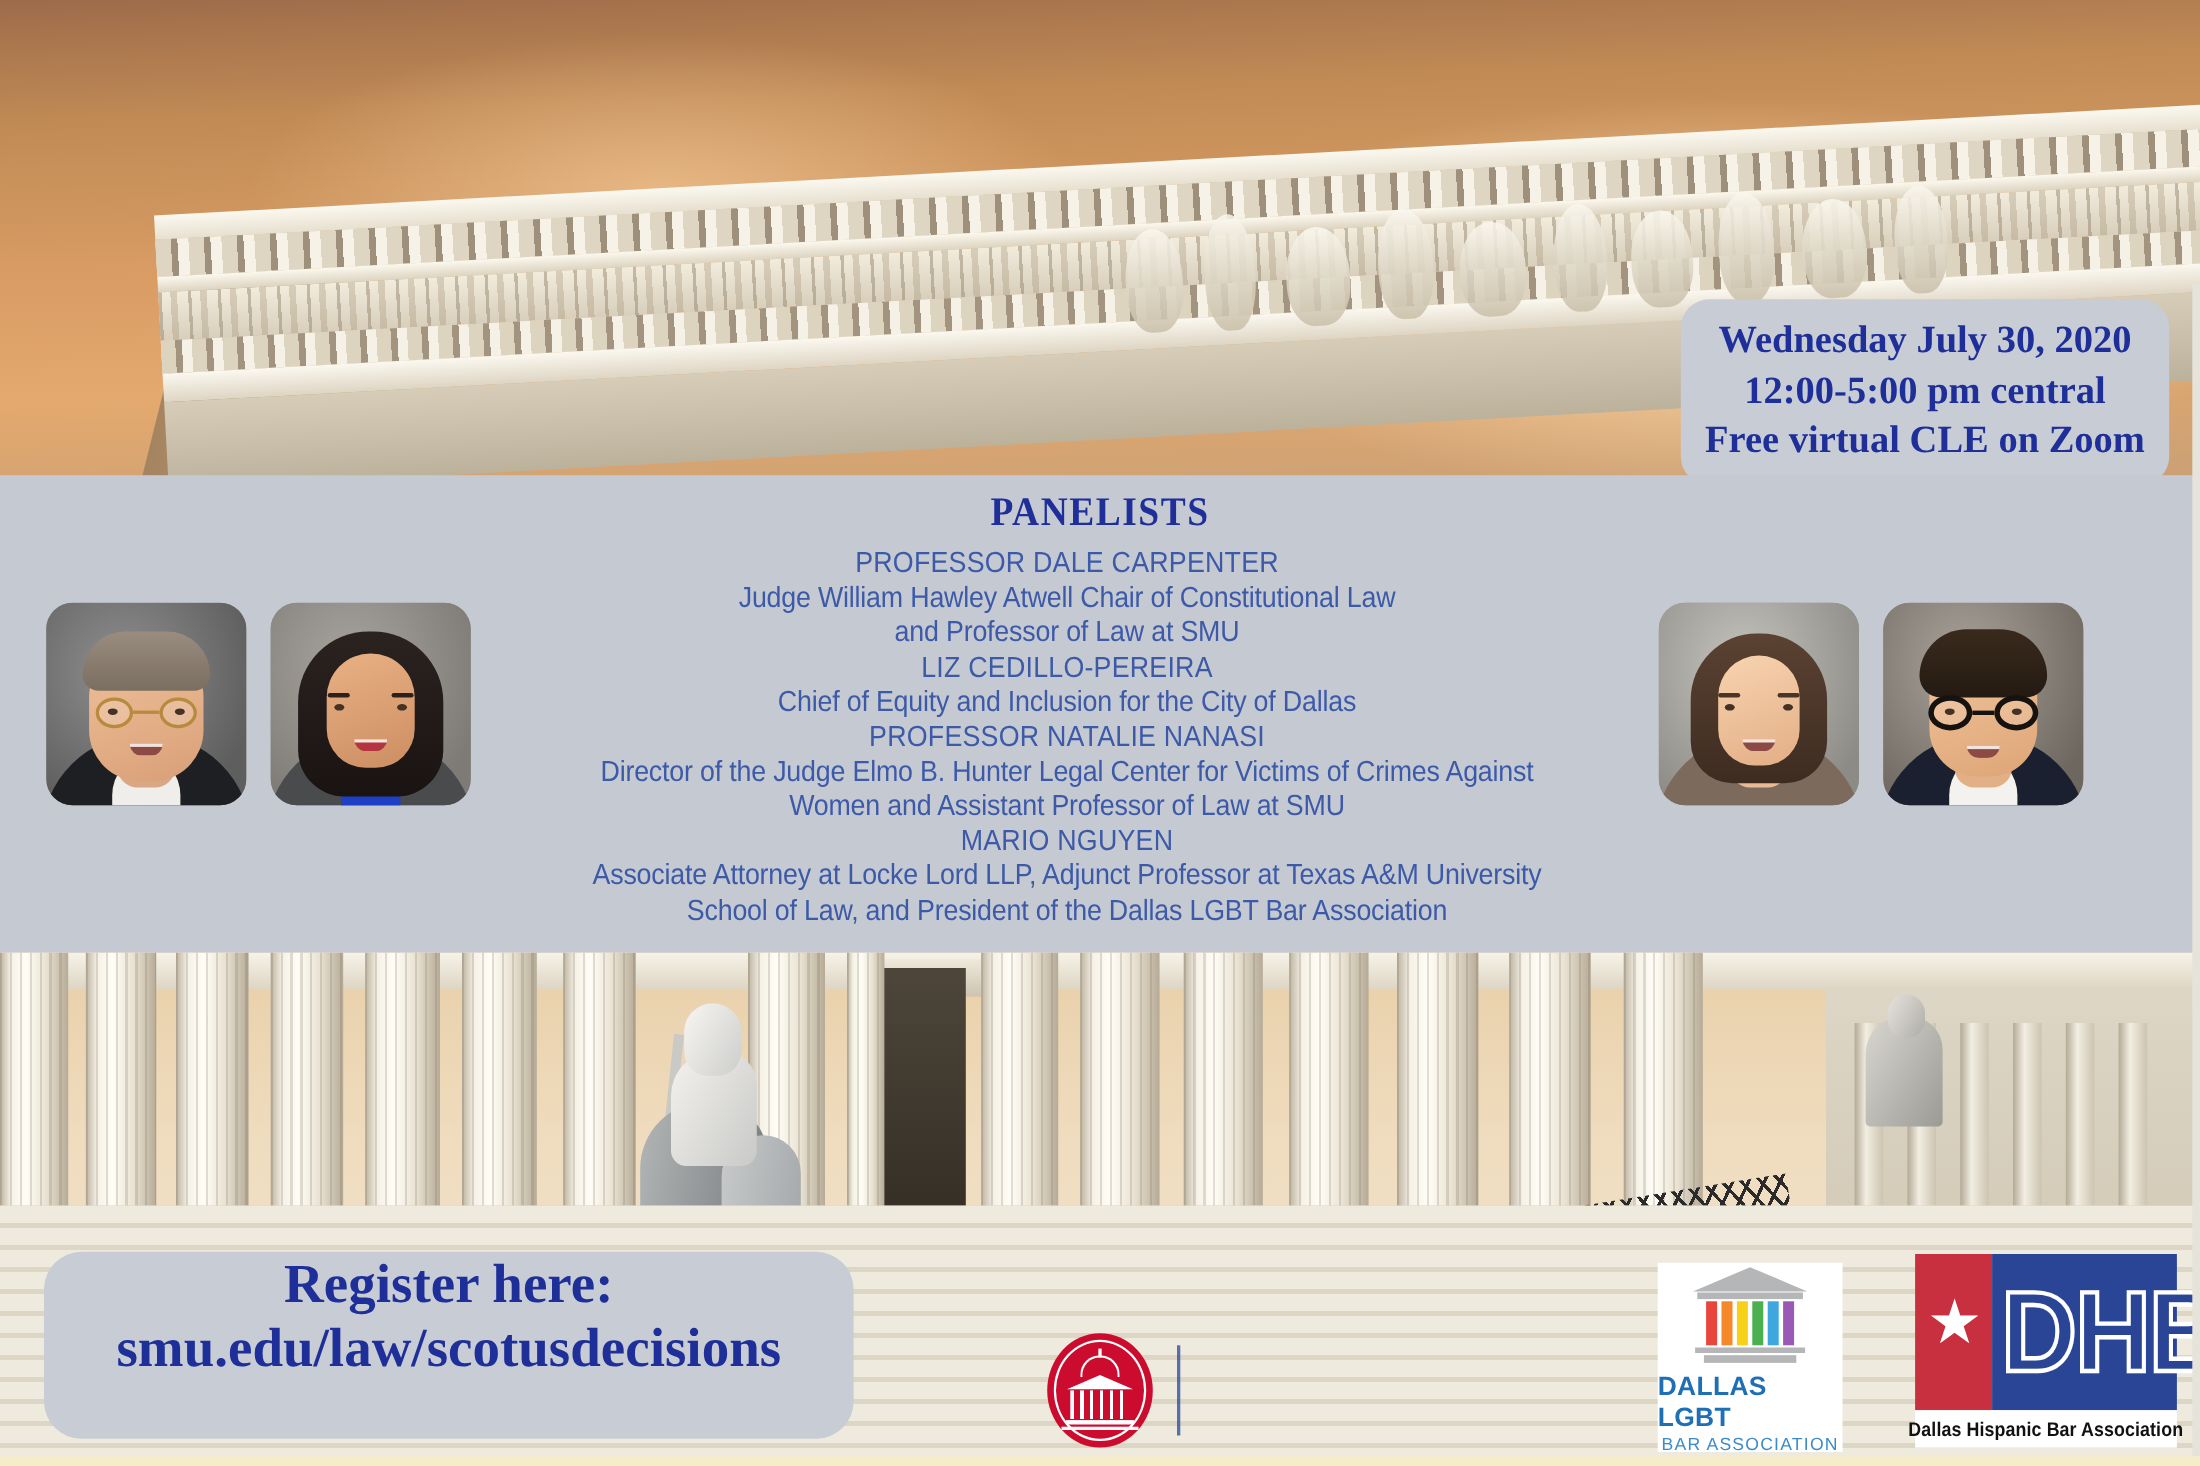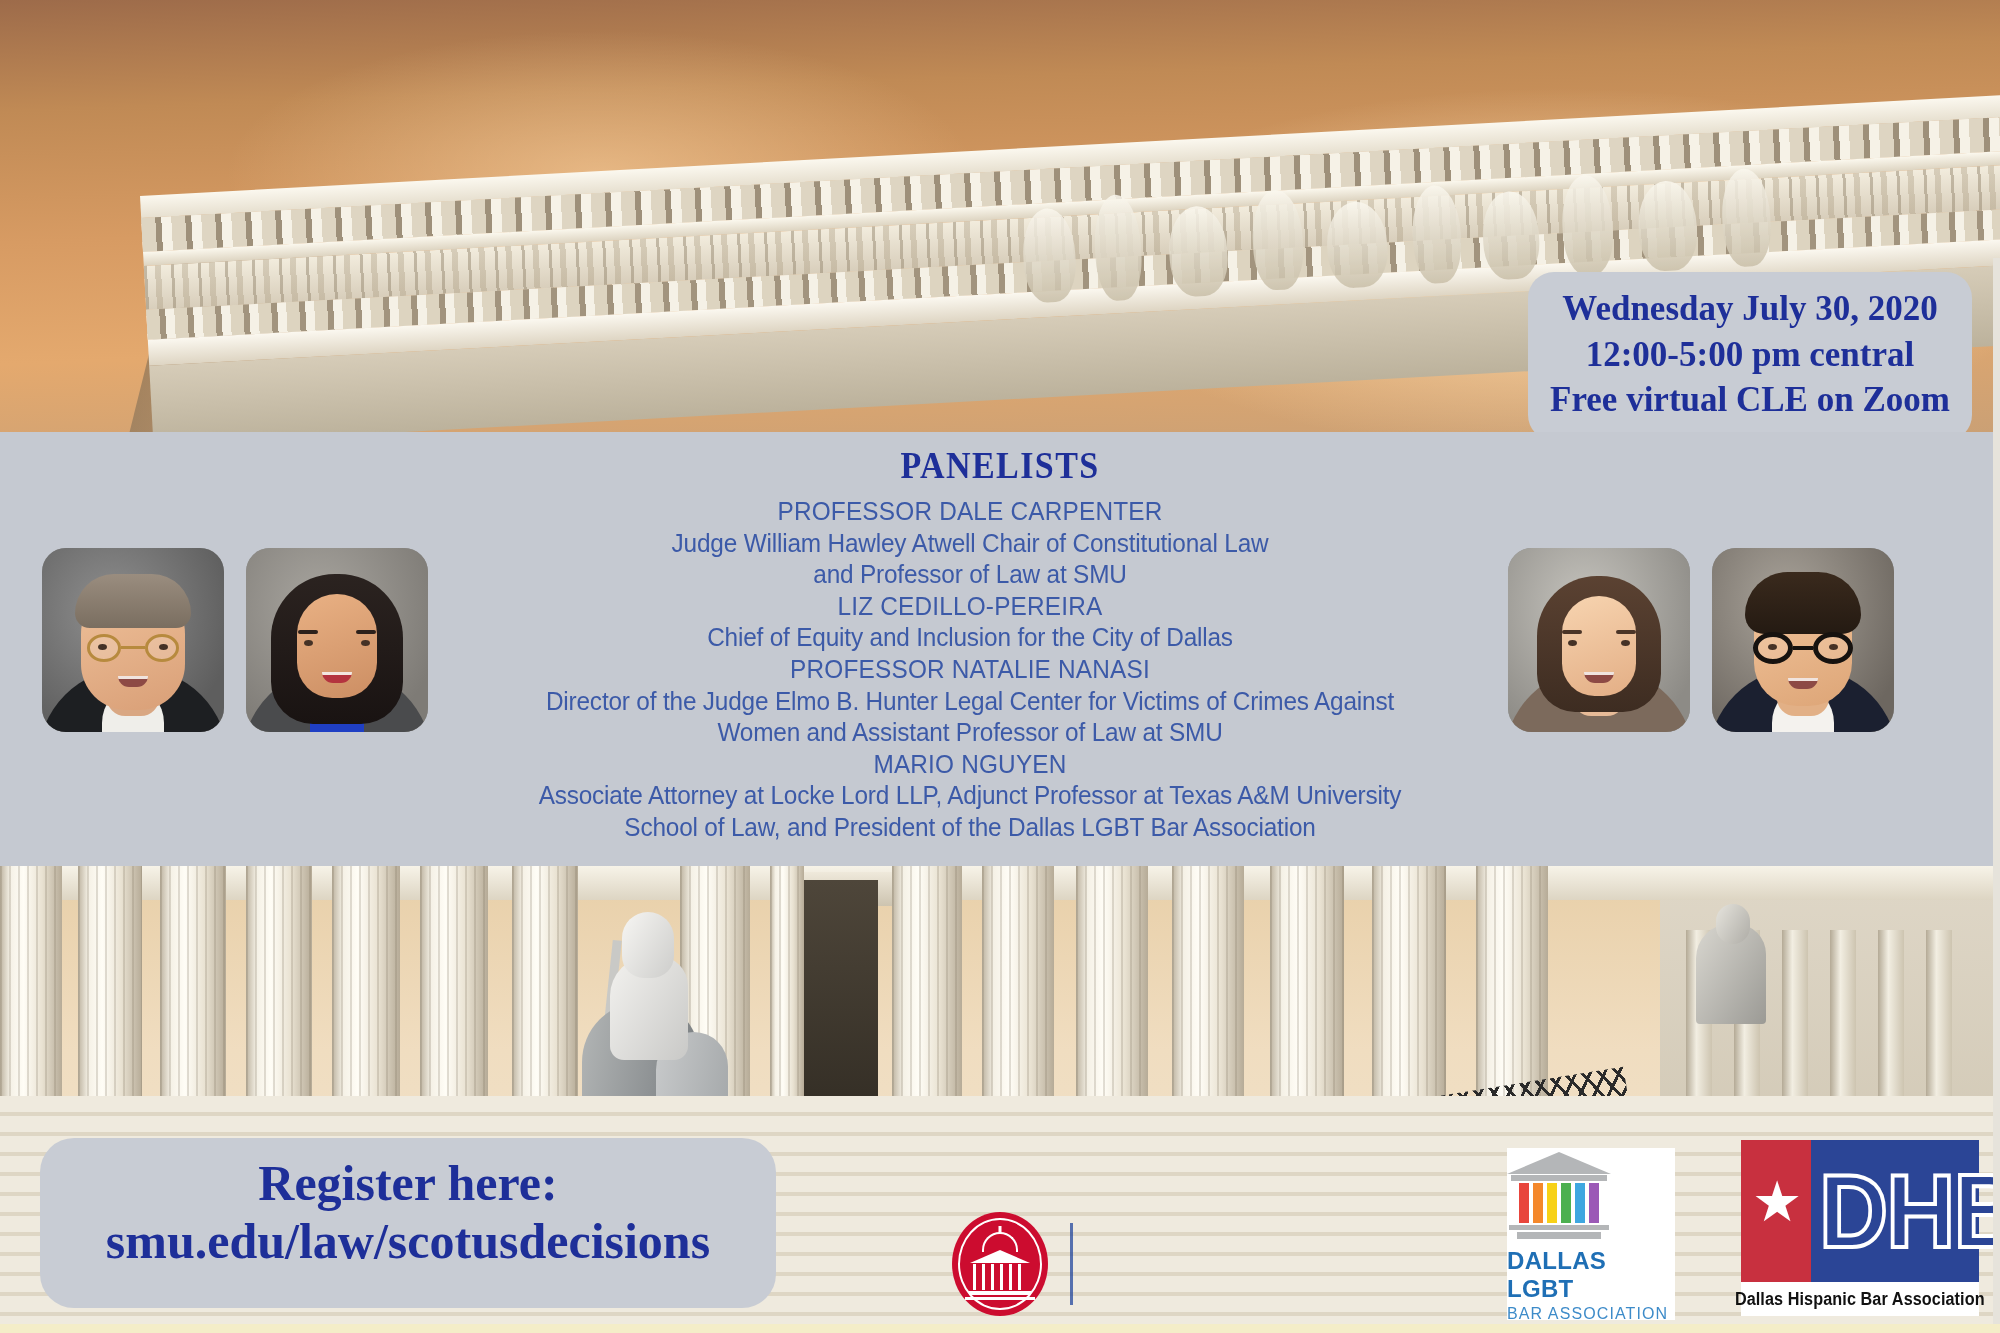--- a/index.html
+++ b/index.html
@@ -291,21 +291,20 @@
     background: linear-gradient(120deg,#e6e4dd,#aeaca6); border-radius: 18px;
   }
 
   
   .register-card {
     position: absolute; left: 40px; top: 1138px;
     width: 736px; height: 170px;
     background: #c8ccd4;
     border-radius: 34px;
     text-align: center;
-    padding-top: 16px;
   }
   .reg-line {
     font-family: "Liberation Serif", serif;
     color: #1e2f99; font-weight: 700;
     line-height: 1.16;
     white-space: nowrap;
   }
   .reg-1 { font-size: 50px; }
   .reg-2 { font-size: 50px; }
 
@@ -361,21 +360,21 @@
     font-family: "Liberation Serif", serif;
     color: #23479e; line-height: 1.08;
   }
   .smu-sub .s1 { font-size: 37px; letter-spacing: .4px; }
   .smu-sub .s2 { font-size: 37px; letter-spacing: .4px; }
 
   
   .lgbt-logo {
     position: absolute; left: 1507px; top: 1148px;
     width: 168px; height: 172px; background: #ffffff;
-    display: flex; flex-direction: column; align-items: flex-start;
+    display: flex; flex-direction: column; align-items: center;
     justify-content: center; padding-top: 6px;
   }
   .lgbt-ped {
     width: 0; height: 0; border-left: 52px solid transparent;
     border-right: 52px solid transparent; border-bottom: 22px solid #b4b6b8;
   }
   .lgbt-arch {
     width: 96px; height: 6px; background: #b4b6b8; margin-top: 1px;
   }
   .lgbt-cols {

